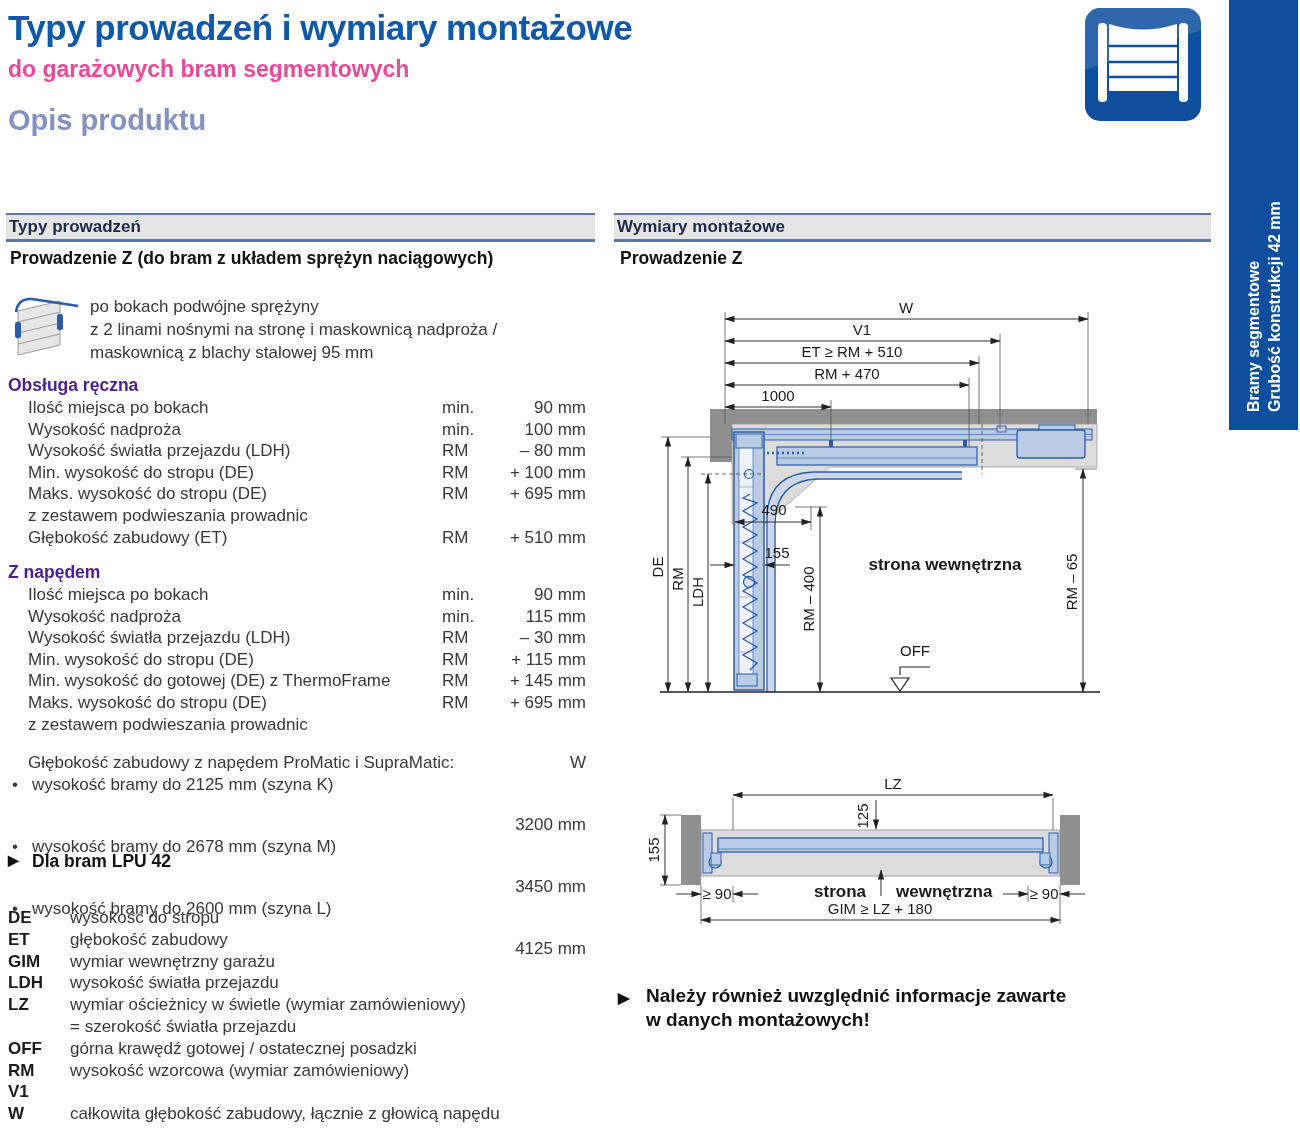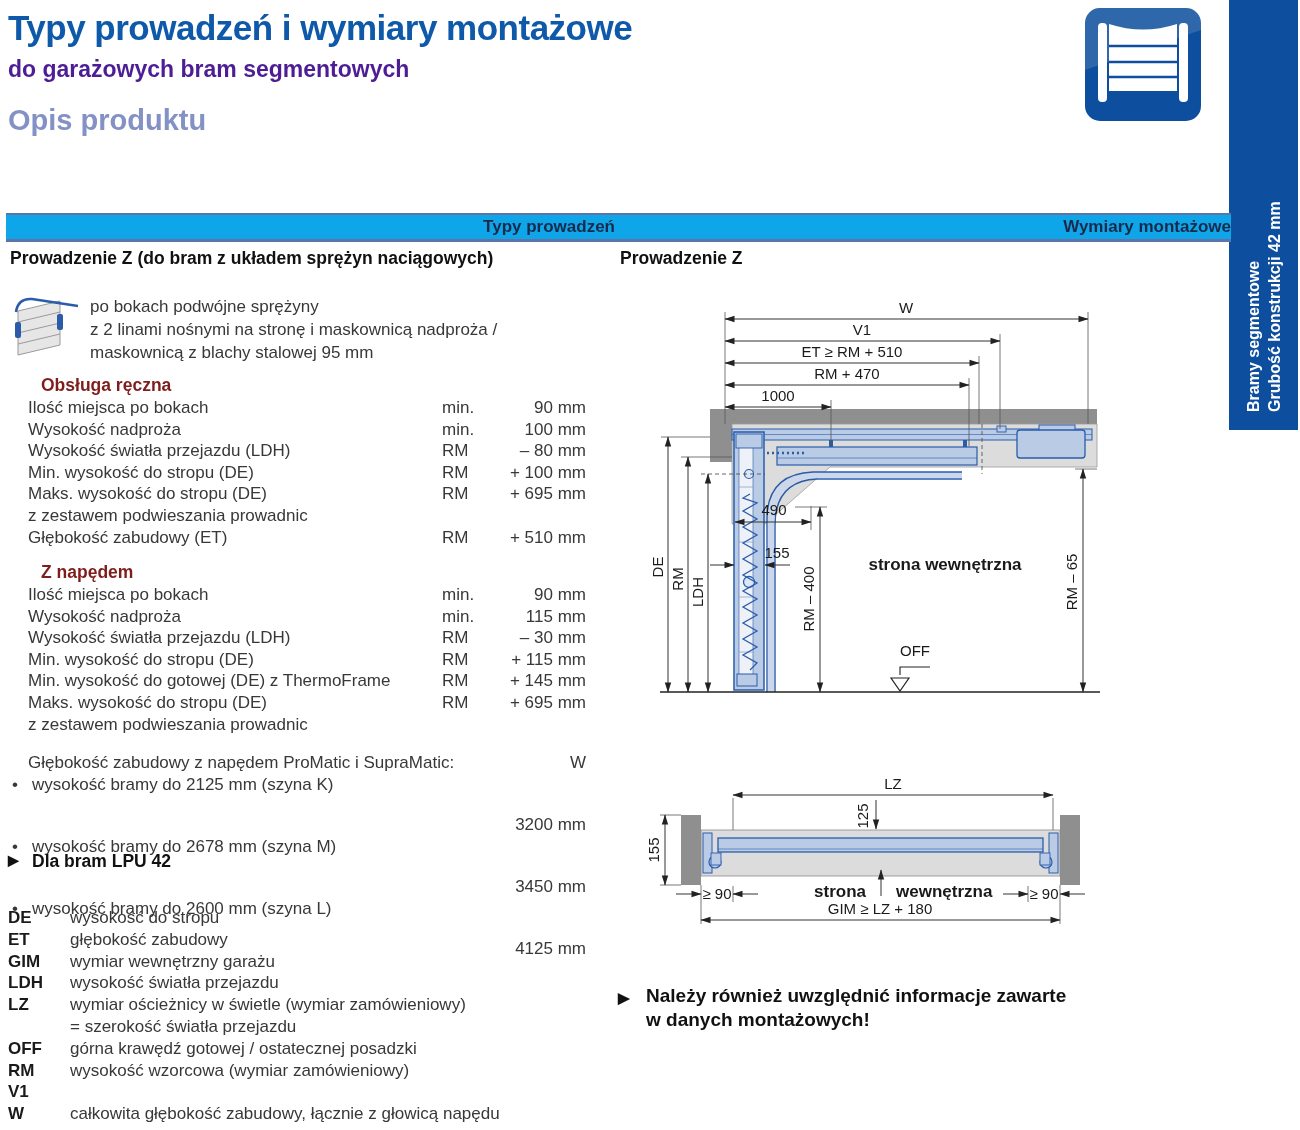--- a/index.html
+++ b/index.html
@@ -4,44 +4,44 @@
 <style>
   html,body{margin:0;padding:0;}
   body{
     width:1300px;height:1130px;position:relative;background:#ffffff;
     font-family:"Liberation Sans", sans-serif;color:#383838;overflow:hidden;
   }
   .abs{position:absolute;}
 
   
   .h1{left:8px;top:8px;font-size:35px;font-weight:bold;color:#0e59a9;letter-spacing:-0.5px;}
-  .h2{left:8px;top:56px;font-size:23px;font-weight:bold;color:#4c1d95;}
+  .h2{left:8px;top:56px;font-size:23px;font-weight:bold;color:#ec4899;}
   .h3{left:8px;top:104px;font-size:29px;font-weight:bold;color:#8391c4;}
 
   
   .vbar{left:1229px;top:0;width:69px;height:430px;background:#0d4f9e;}
   .vtext{
     position:absolute;left:1229px;top:0;width:430px;height:69px;
     transform-origin:0 0;transform:rotate(-90deg) translateX(-430px);
     color:#ffffff;font-weight:bold;font-size:16px;line-height:21px;
     padding-left:18px;box-sizing:border-box;display:flex;flex-direction:column;justify-content:center;
   }
 
   
   .secbar{
-    height:24px;background:#0ea5e9;border-top:2px solid #5d74a8;border-bottom:3px solid #5d74a8;
-    font-weight:bold;font-size:17px;color:#1b2a4a;line-height:24px;padding-left:23px;box-sizing:content-box;text-align:right;
+    height:24px;background:#e5e5e5;border-top:2px solid #5d74a8;border-bottom:3px solid #5d74a8;
+    font-weight:bold;font-size:17px;color:#1b2a4a;line-height:24px;padding-left:3px;box-sizing:content-box;
   }
   .secbar-left{left:6px;top:213px;width:586px;}
   .secbar-right{left:614px;top:213px;width:594px;}
   .colsub{font-size:17.5px;font-weight:bold;color:#111;}
 
   
   .intro-text{left:90px;top:295px;width:500px;font-size:17px;line-height:23px;}
-  .heading{font-size:17.5px;font-weight:bold;color:#7f1d1d;margin-left:33px;}
+  .heading{font-size:17.5px;font-weight:bold;color:#4c1d95;}
   .rows{width:578px;}
   .trow{display:flex;line-height:21.6px;font-size:17px;color:#383838;margin-left:20px;}
   .trow .lbl{flex:1;}
   .trow .ref{width:52px;}
   .trow .val{width:92px;text-align:right;}
   .brow{display:flex;line-height:22px;font-size:17px;}
   .brow .bull{width:24px;padding-left:4px;box-sizing:border-box;}
   .brow .lbl{flex:1;}
   .brow .val{width:92px;text-align:right;margin-top:40px;}
   .lpu{display:flex;font-size:17.5px;font-weight:bold;color:#111;}

